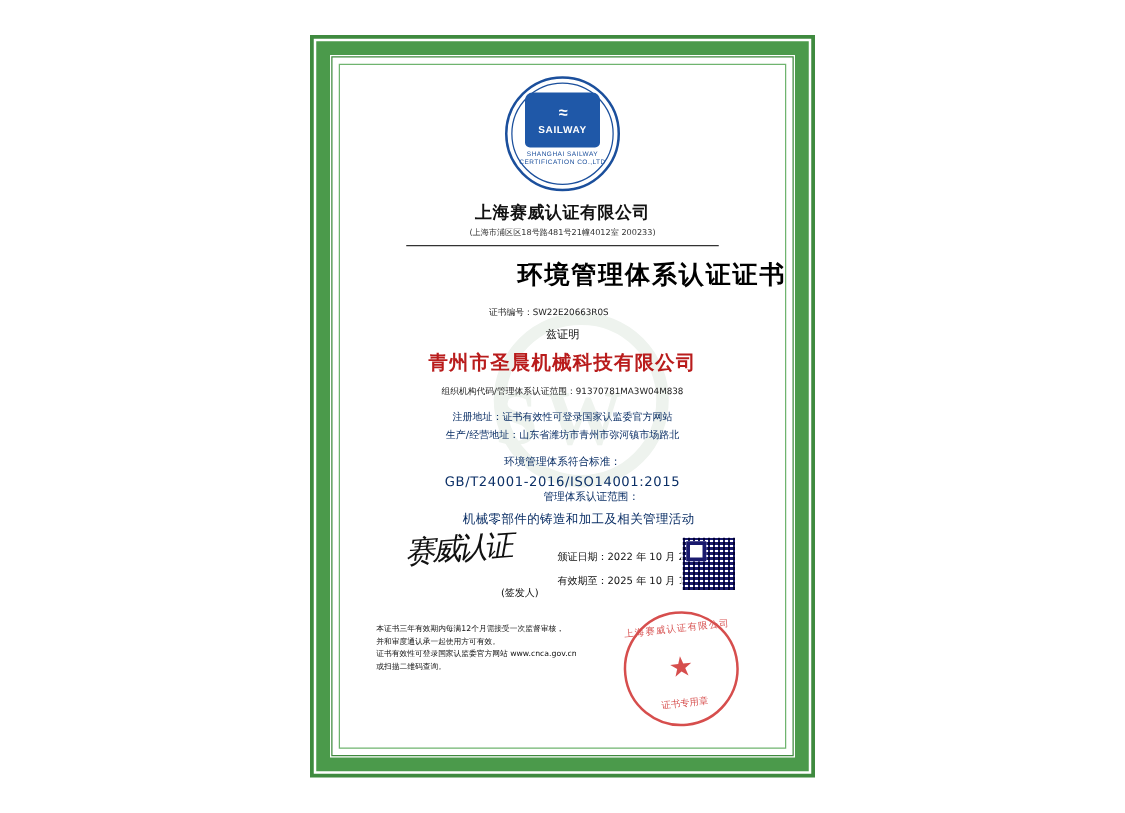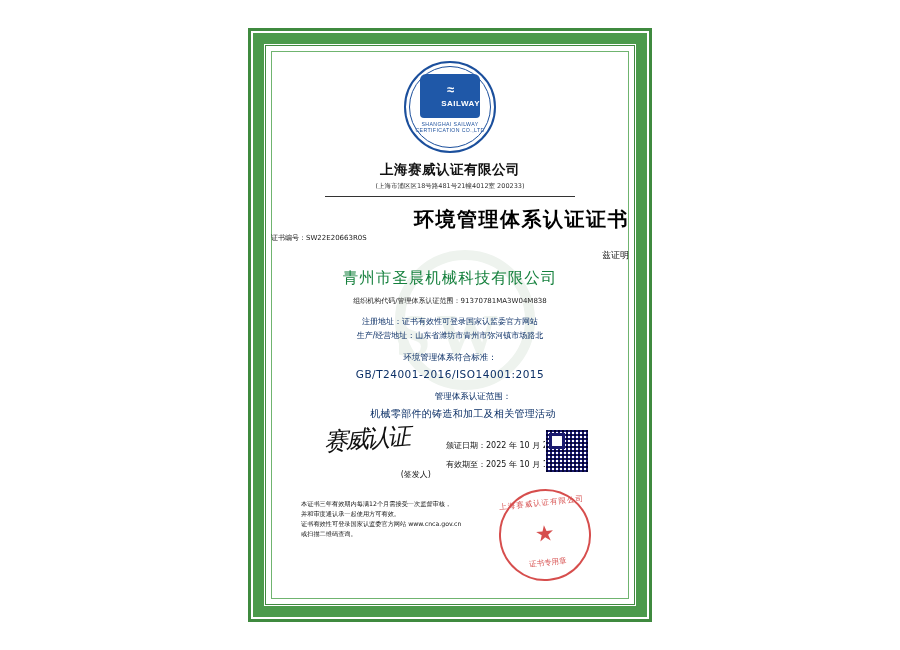--- a/index.html
+++ b/index.html
@@ -142,21 +142,20 @@
     font-weight: bold;
   }
   .logo-name {
     position: absolute;
     left: 16px; top: 38px;
     width: 60px;
     color: #ffffff;
     font-size: 8px;
     letter-spacing: 0.5px;
     font-weight: bold;
-    text-align: right;
   }
   .logo-sub {
     position: absolute;
     left: 0; top: 60px;
     width: 92px;
     font-size: 5.2px;
     color: #1b4f9c;
     letter-spacing: 0.4px;
   }
 
@@ -183,38 +182,38 @@
   .cert-title {
     margin-top: 9px;
     font-size: 20px;
     font-weight: bold;
     color: #000;
     letter-spacing: 1.5px;
     font-family: "DejaVu Sans", sans-serif;
     text-align: right;
   }
   .cert-no {
+    margin-top: 12px;
     margin-right: 22px;
-    text-align: left;
+    text-align: center;
     font-size: 7px;
     color: #222;
     font-family: "DejaVu Sans", sans-serif;
   }
   .hereby {
     margin-top: 6px;
     font-size: 9px;
     color: #111;
     font-family: "DejaVu Sans", sans-serif;
-    text-align: right;
   }
   .company {
     margin-top: 6px;
     font-size: 15.5px;
-    font-weight: normal;
-    color: #15803d;
+    font-weight: bold;
+    color: #b91c1c;
     letter-spacing: 1px;
     font-family: "DejaVu Sans", sans-serif;
   }
   .code-line {
     margin-top: 7px;
     font-size: 7px;
     color: #222;
     font-family: "DejaVu Sans", sans-serif;
   }
   .addr-line {
@@ -231,21 +230,20 @@
     font-family: Liberation Mono, monospace;
   }
   .std-value {
     margin-top: 4px;
     font-size: 10.5px;
     color: #0b2f66;
     font-family: "DejaVu Sans", sans-serif;
     letter-spacing: 0.5px;
   }
   .scope-label {
-    margin-top: 11px;
     font-size: 8.5px;
     color: #0b2f66;
     font-family: Liberation Mono, monospace;
     padding-left: 46px;
   }
   .scope-value {
     margin-top: 4px;
     font-size: 10px;
     color: #0b2f66;
     font-family: "DejaVu Sans", sans-serif;

